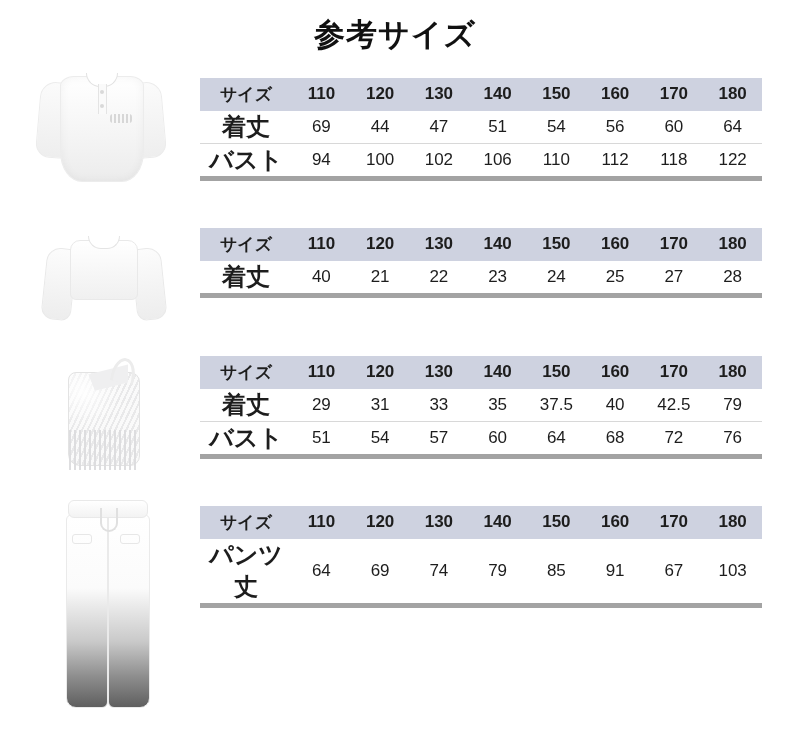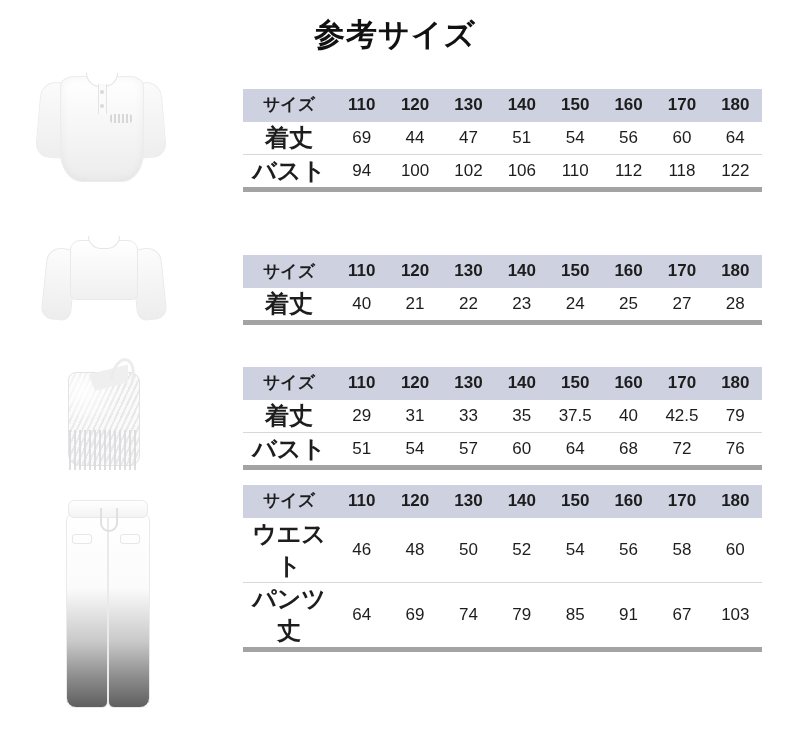--- a/index.html
+++ b/index.html
@@ -28,22 +28,21 @@
     color: #111;
     margin-top: 6px;
   }
 
   .block {
     position: absolute;
     left: 0;
     width: 790px;
     height: 124px;
     display: flex;
-    align-items: center;
-    gap: 43px;
+    align-items: flex-start;
   }
   .block-1 { top: 78px; }
   .block-2 { top: 228px; }
   .block-3 { top: 356px; }
   .block-4 { top: 506px; }
 
   .garment {
     width: 200px;
     flex: 0 0 200px;
     position: relative;
@@ -466,31 +465,20 @@
         <td>110</td>
         <td>120</td>
         <td>130</td>
         <td>140</td>
         <td>150</td>
         <td>160</td>
         <td>170</td>
         <td>180</td>
       </tr>
       <tr>
-        <td class="rowlabel">ウエスト</td>
-        <td>46</td>
-        <td>48</td>
-        <td>50</td>
-        <td>52</td>
-        <td>54</td>
-        <td>56</td>
-        <td>58</td>
-        <td>60</td>
-      </tr>
-      <tr>
         <td class="rowlabel">パンツ丈</td>
         <td>64</td>
         <td>69</td>
         <td>74</td>
         <td>79</td>
         <td>85</td>
         <td>91</td>
         <td>67</td>
         <td>103</td>
       </tr>

